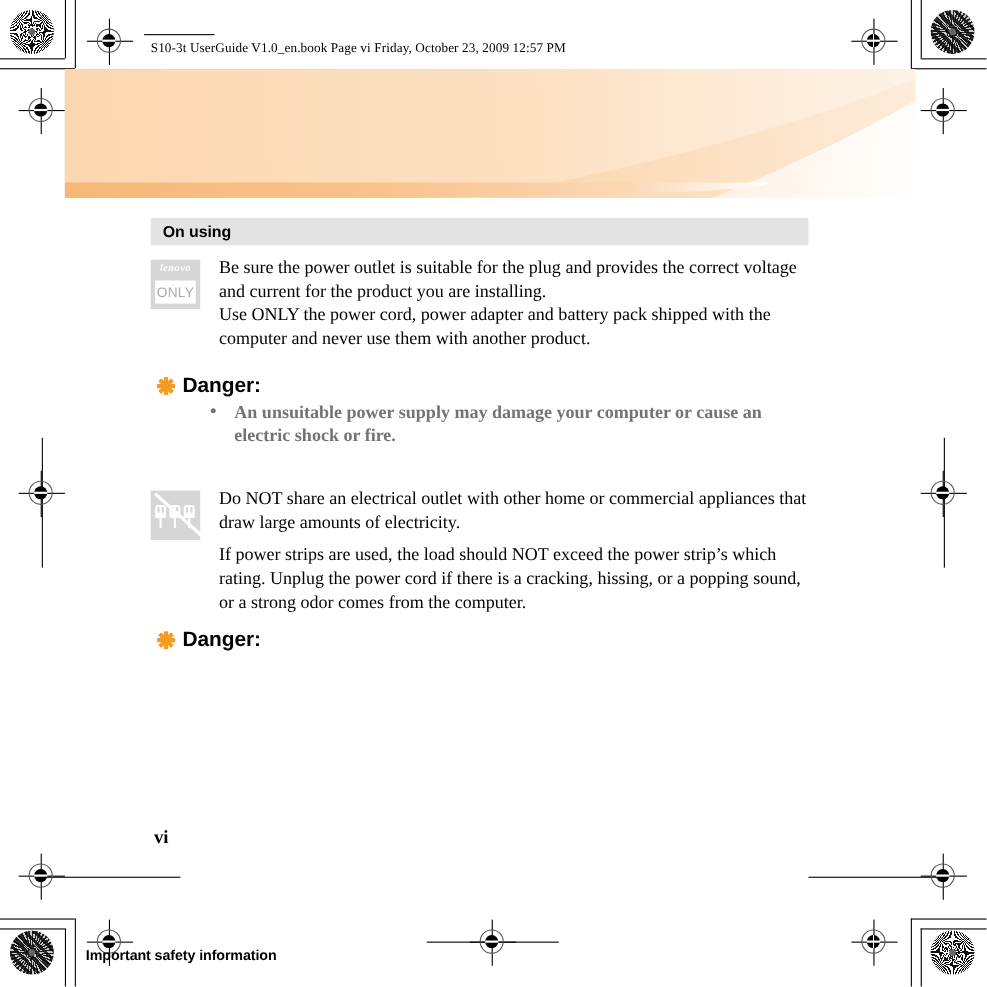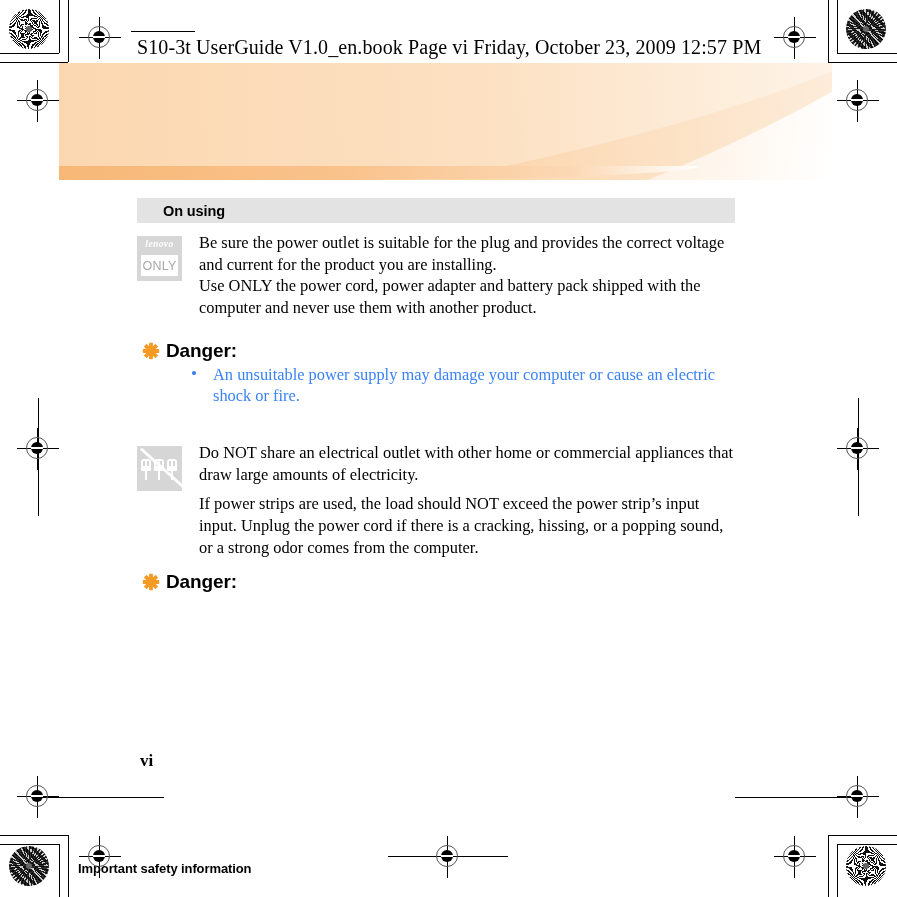--- a/index.html
+++ b/index.html
@@ -75,21 +75,21 @@
     width: 6px; height: 6px; margin: -3px 0 0 -3px;
     border-radius: 50%;
     background: #666;
   }
 
   
   .file-header {
     position: absolute;
     left: 137px; top: 36px;
     font-family: "Liberation Serif", serif;
-    font-size: 20px;
+    font-size: 12px;
     color: #000;
     white-space: nowrap;
     letter-spacing: 0.1px;
   }
 
   
   .banner {
     position: absolute;
     left: 59px; top: 63px;
     width: 773px; height: 117px;
@@ -145,21 +145,21 @@
   .content {
     position: absolute;
     left: 137px; top: 198px;
     width: 598px;
   }
   .section-bar {
     background: #e3e3e3;
     height: 25px;
     display: flex;
     align-items: center;
-    padding-left: 26px;
+    padding-left: 11px;
     box-sizing: border-box;
     margin-bottom: 9px;
   }
   .section-bar-label {
     font-family: "Liberation Sans", sans-serif;
     font-weight: bold;
     font-size: 14.5px;
     color: #000;
     letter-spacing: -0.1px;
   }
@@ -286,23 +286,24 @@
   ul.bullets {
     margin: 2px 0 0 0;
     padding: 0 0 0 54px;
     list-style: none;
   }
   ul.bullets li {
     position: relative;
     font-family: "Liberation Serif", serif;
     font-size: 16.4px;
     line-height: 1.32;
-    color: #3b82f6;
+    color: #737373;
     padding-left: 22px;
     margin-bottom: 2px;
+    font-weight: bold;
   }
   ul.bullets li:before {
     content: "\2022";
     position: absolute;
     left: 0; top: -1px;
     font-size: 17px;
   }
 
   .page-number {
     position: absolute;
@@ -491,21 +492,21 @@
         <div class="plug p2"></div>
         <div class="plug p3"></div>
         <div class="cord c1"></div>
         <div class="cord c2"></div>
         <div class="cord c3"></div>
         <div class="slash"></div>
       </div>
     </div>
     <div class="text-col">
       <p class="body">Do NOT share an electrical outlet with other home or commercial appliances that draw large amounts of electricity.</p>
-      <p class="body tight">If power strips are used, the load should NOT exceed the power strip’s input input. Unplug the power cord if there is a cracking, hissing, or a popping sound, or a strong odor comes from the computer.</p>
+      <p class="body tight">If power strips are used, the load should NOT exceed the power strip’s which rating. Unplug the power cord if there is a cracking, hissing, or a popping sound, or a strong odor comes from the computer.</p>
     </div>
   </div>
 
   <div class="gap-sm"></div>
 
   <div>
     <div class="danger">
       <span class="danger-star">
         <svg width="18" height="18" viewBox="0 0 18 18" aria-hidden="true">
           <g fill="#f59a23">

